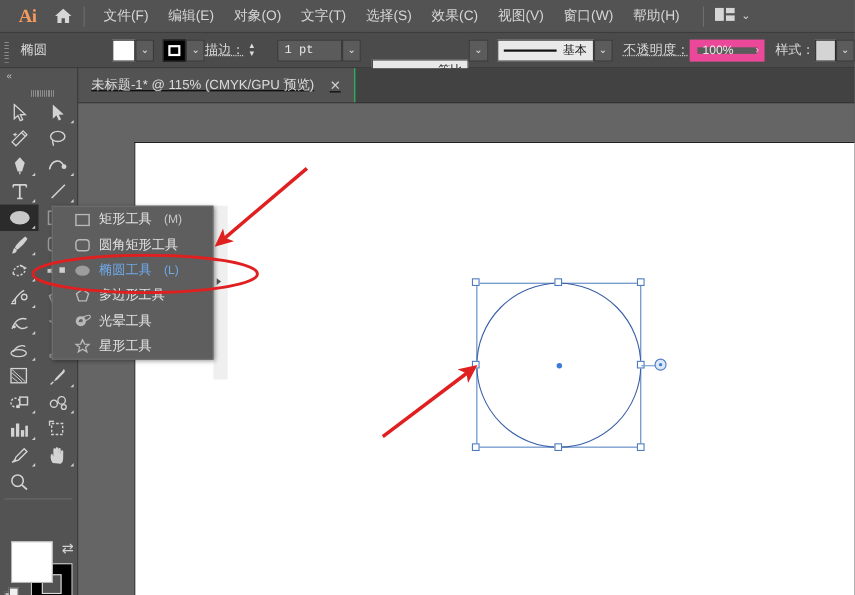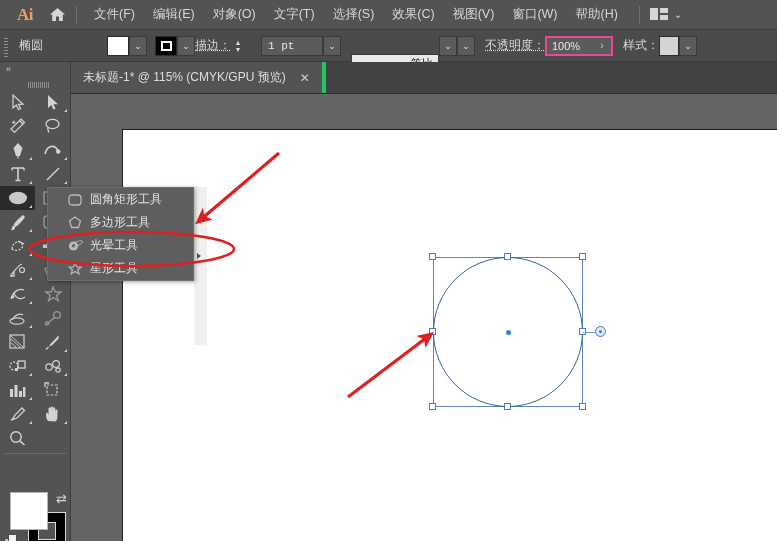--- a/index.html
+++ b/index.html
@@ -78,35 +78,35 @@
     font-size:11px; display:flex; align-items:center; padding:0 6px;
     font-family:"Liberation Mono", monospace;
   }
   .strokebox {
     height:20px; background:#e9e9e9; border:1px solid #3a3a3a;
     display:flex; align-items:center; padding:0 5px; gap:6px;
   }
   .strokeline { display:block; height:2px; background:#111; }
   .strokebox span { color:#1a1a1a; font-size:11px; white-space:nowrap; }
   .opacityfield {
-    height:20px; background:#5b5b5b; border:2px solid #ec4899;
+    height:20px; background:#5b5b5b; border:7px solid #ec4899;
     display:flex; align-items:center; color:#e8e8e8; font-size:11px;
     padding:1px 5px; gap:20px;
   }
   .opacityfield .arr { color:#cfcfcf; font-size:10px; }
 
   
   .tabbar {
     position:absolute; left:0; top:62px; width:777px; height:32px;
     background:#424242; border-bottom:1px solid #2f2f2f;
   }
   .doctab {
     position:absolute; left:71px; top:0; height:31px;
     background:#535353; display:flex; align-items:center;
-    padding:0 12px; gap:14px; border-right:4px solid #22c55e;
+    padding:0 12px; gap:14px; border-right:1px solid #22c55e;text-decoration:underline;
   }
   .doctab .title { color:#dcdcdc; font-size:12px; white-space:nowrap; }
   .doctab .close { color:#cfcfcf; font-size:12px; line-height:1; }
 
   
   .toolpanel {
     position:absolute; left:0; top:62px; width:71px; height:479px;
     background:#535353; border-right:1px solid #3c3c3c;
   }
   .tp-head { height:14px; position:relative; }
@@ -281,20 +281,24 @@
       </div>
     <div class="numfield" style="width:62px;margin-left:16px;">1 pt</div>
     <div class="caret">⌄</div>
 
     <div class="strokebox" style="margin-left:10px;width:88px;margin-top:36px;">
       <span class="strokeline" style="width:48px;"></span>
       <span>等比</span>
     </div>
     <div class="caret">⌄</div>
 
+    <div class="strokebox" style="margin-left:8px;width:88px;">
+      <span class="strokeline" style="width:48px;"></span>
+      <span>基本</span>
+    </div>
     <div class="caret">⌄</div>
 
     <div class="cb-label ul" style="margin-left:10px;">不透明度：</div>
     <div class="opacityfield" style="width:68px;">
       <span>100%</span>
       <span class="arr">›</span>
     </div>
 
     <div class="cb-label" style="margin-left:10px;">样式：</div>
     <div class="swatch-style"></div>
@@ -560,25 +564,45 @@
       </div>
     </div>
 
   </div>
 
   <div class="flyout">
     <div class="flyrow">
       <span class="dot"></span>
       <span class="glyph">
         <svg width="14" height="12" viewBox="0 0 14 12">
+            <rect x="1" y="1" width="12" height="10" fill="none" stroke="#b9b9b9" stroke-width="1.3"></rect>
+          </svg>
+      </span>
+      <span class="fname">矩形工具</span>
+      <span class="fkey">(M)</span>
+    </div>
+    <div class="flyrow">
+      <span class="dot"></span>
+      <span class="glyph">
+        <svg width="14" height="12" viewBox="0 0 14 12">
             <rect x="1" y="1" width="12" height="10" rx="3" fill="none" stroke="#b9b9b9" stroke-width="1.3"></rect>
           </svg>
       </span>
       <span class="fname">圆角矩形工具</span>
       <span class="fkey"></span>
+    </div>
+    <div class="flyrow active">
+      <span class="dot"></span>
+      <span class="glyph">
+        <svg width="16" height="12" viewBox="0 0 16 12">
+            <ellipse cx="8" cy="6" rx="6.6" ry="4.7" fill="#9d9d9d"></ellipse>
+          </svg>
+      </span>
+      <span class="fname">椭圆工具</span>
+      <span class="fkey">(L)</span>
     </div>
     <div class="flyrow">
       <span class="dot"></span>
       <span class="glyph">
         <svg width="14" height="13" viewBox="0 0 14 13">
             <path d="M7 1 L12.5 5 L10.4 11.5 L3.6 11.5 L1.5 5Z" fill="none" stroke="#b9b9b9" stroke-width="1.3"></path>
           </svg>
       </span>
       <span class="fname">多边形工具</span>
       <span class="fkey"></span>

